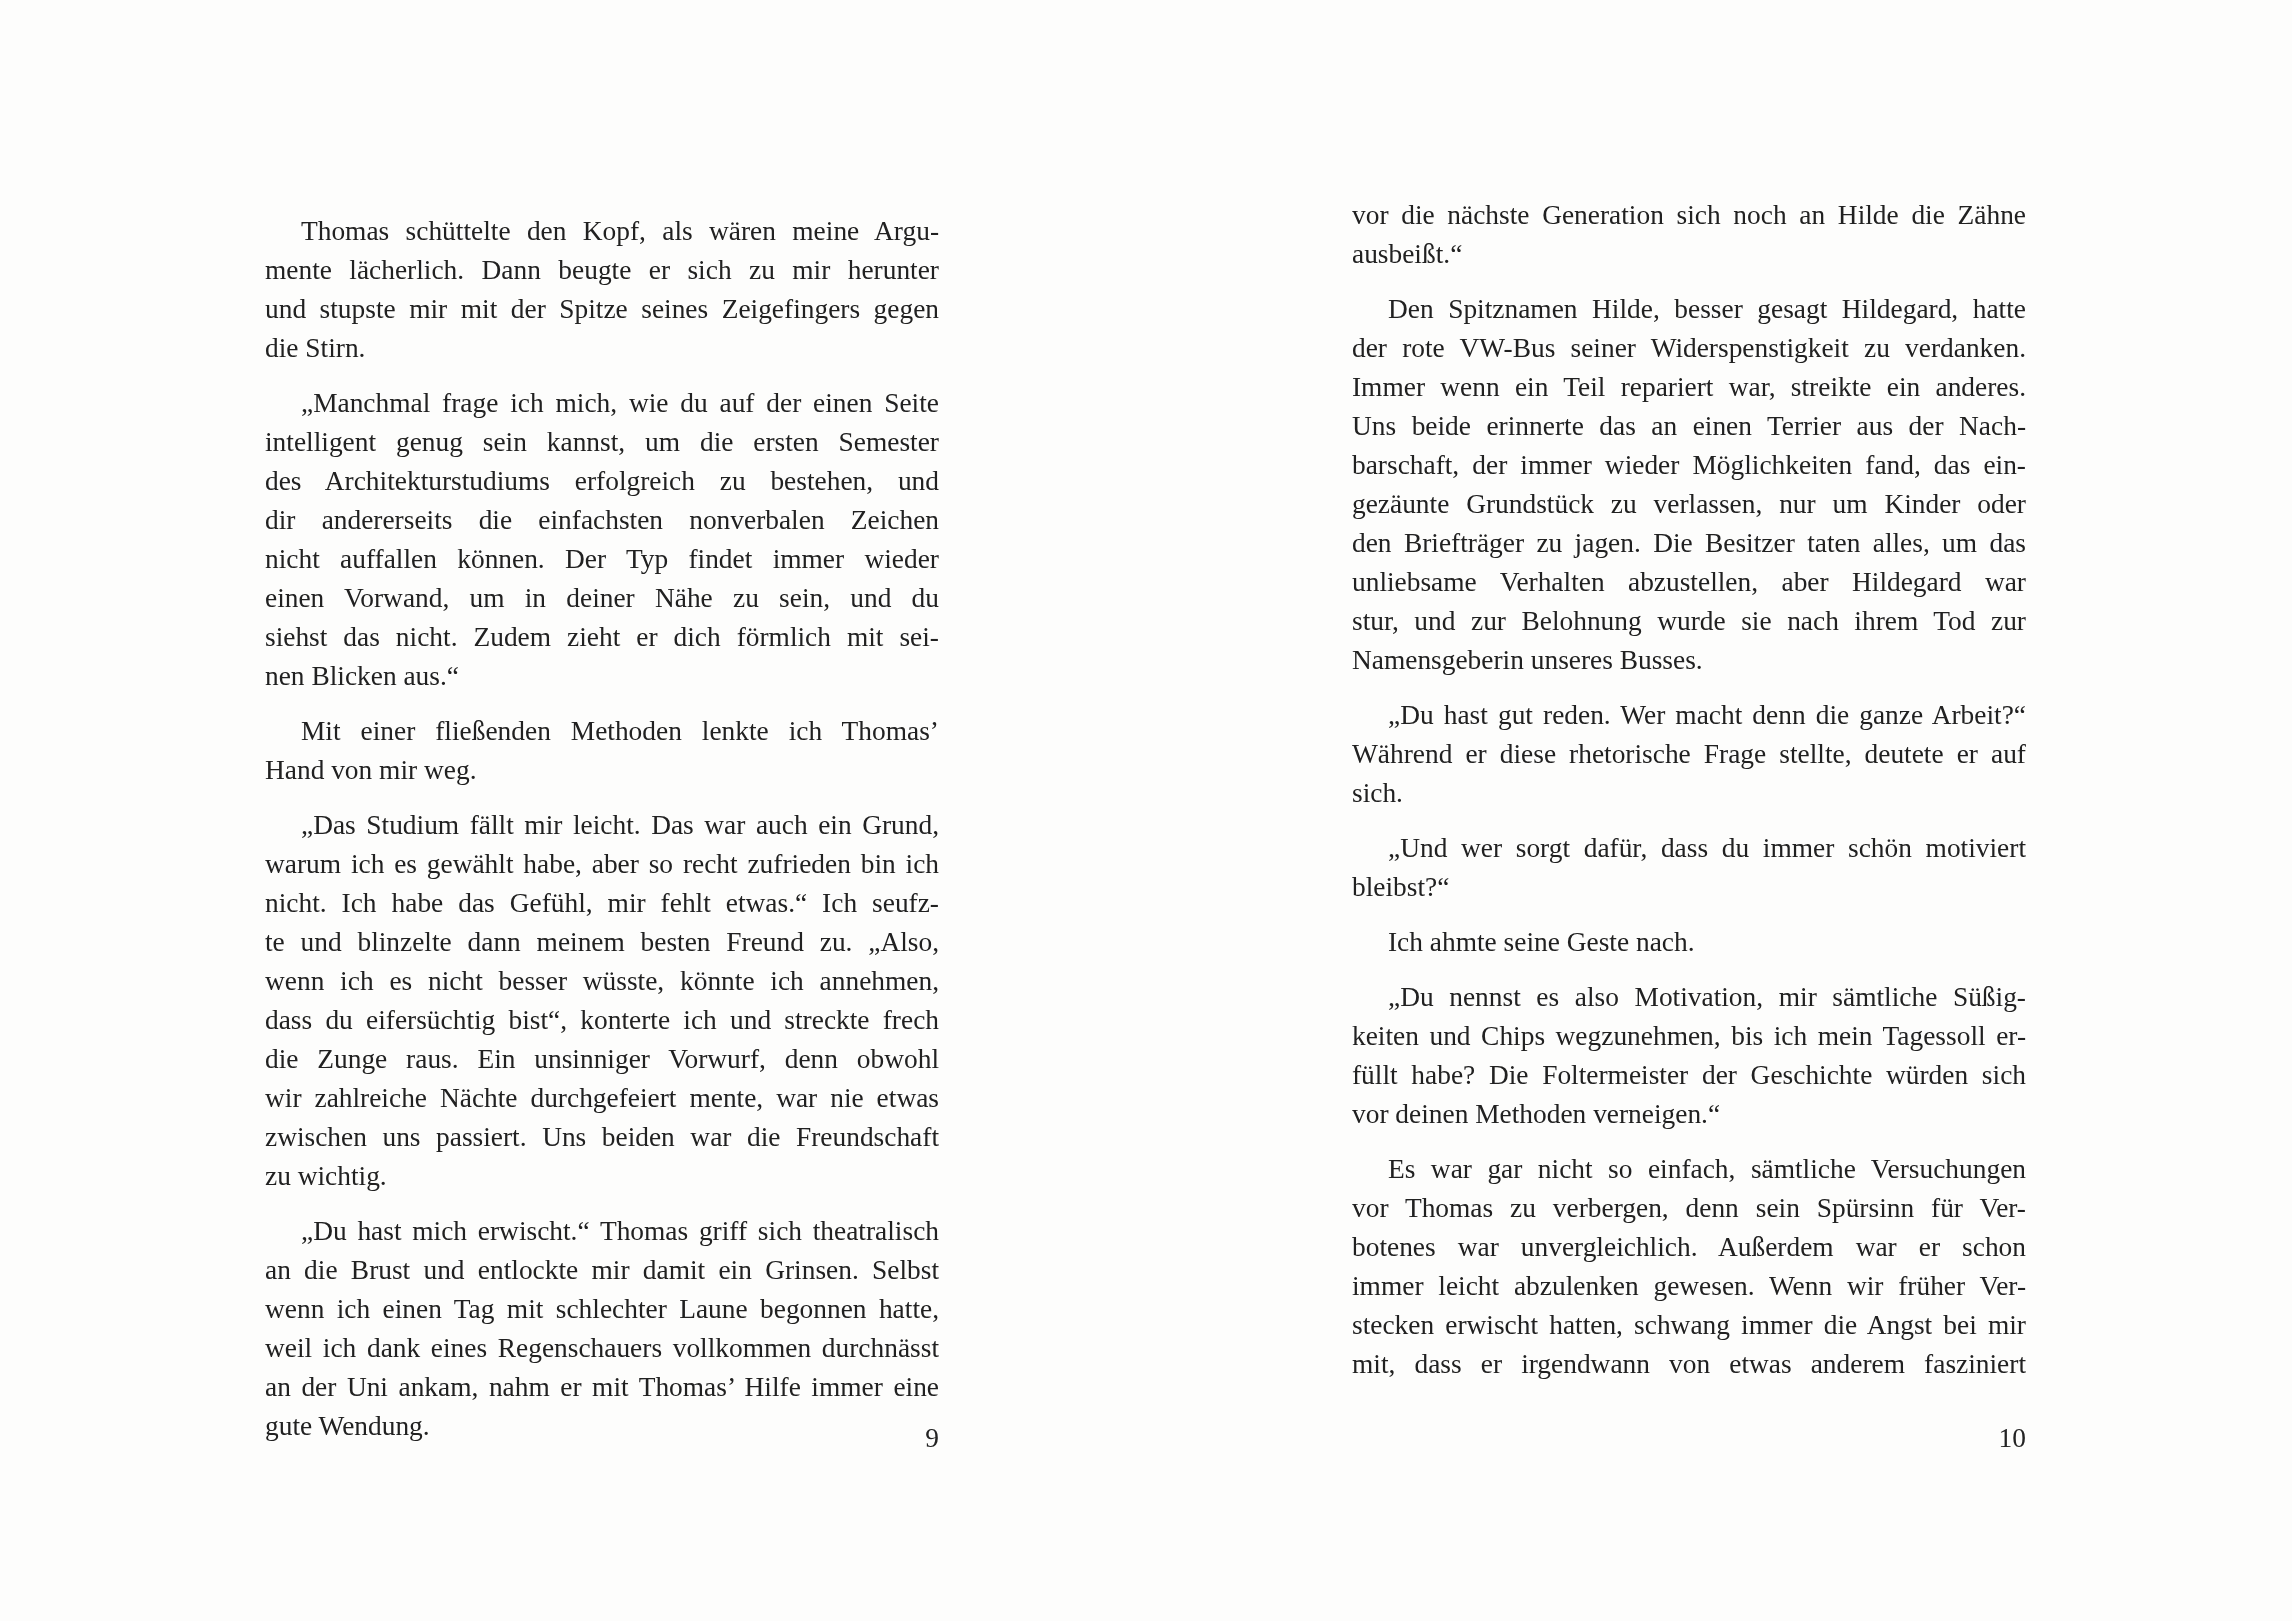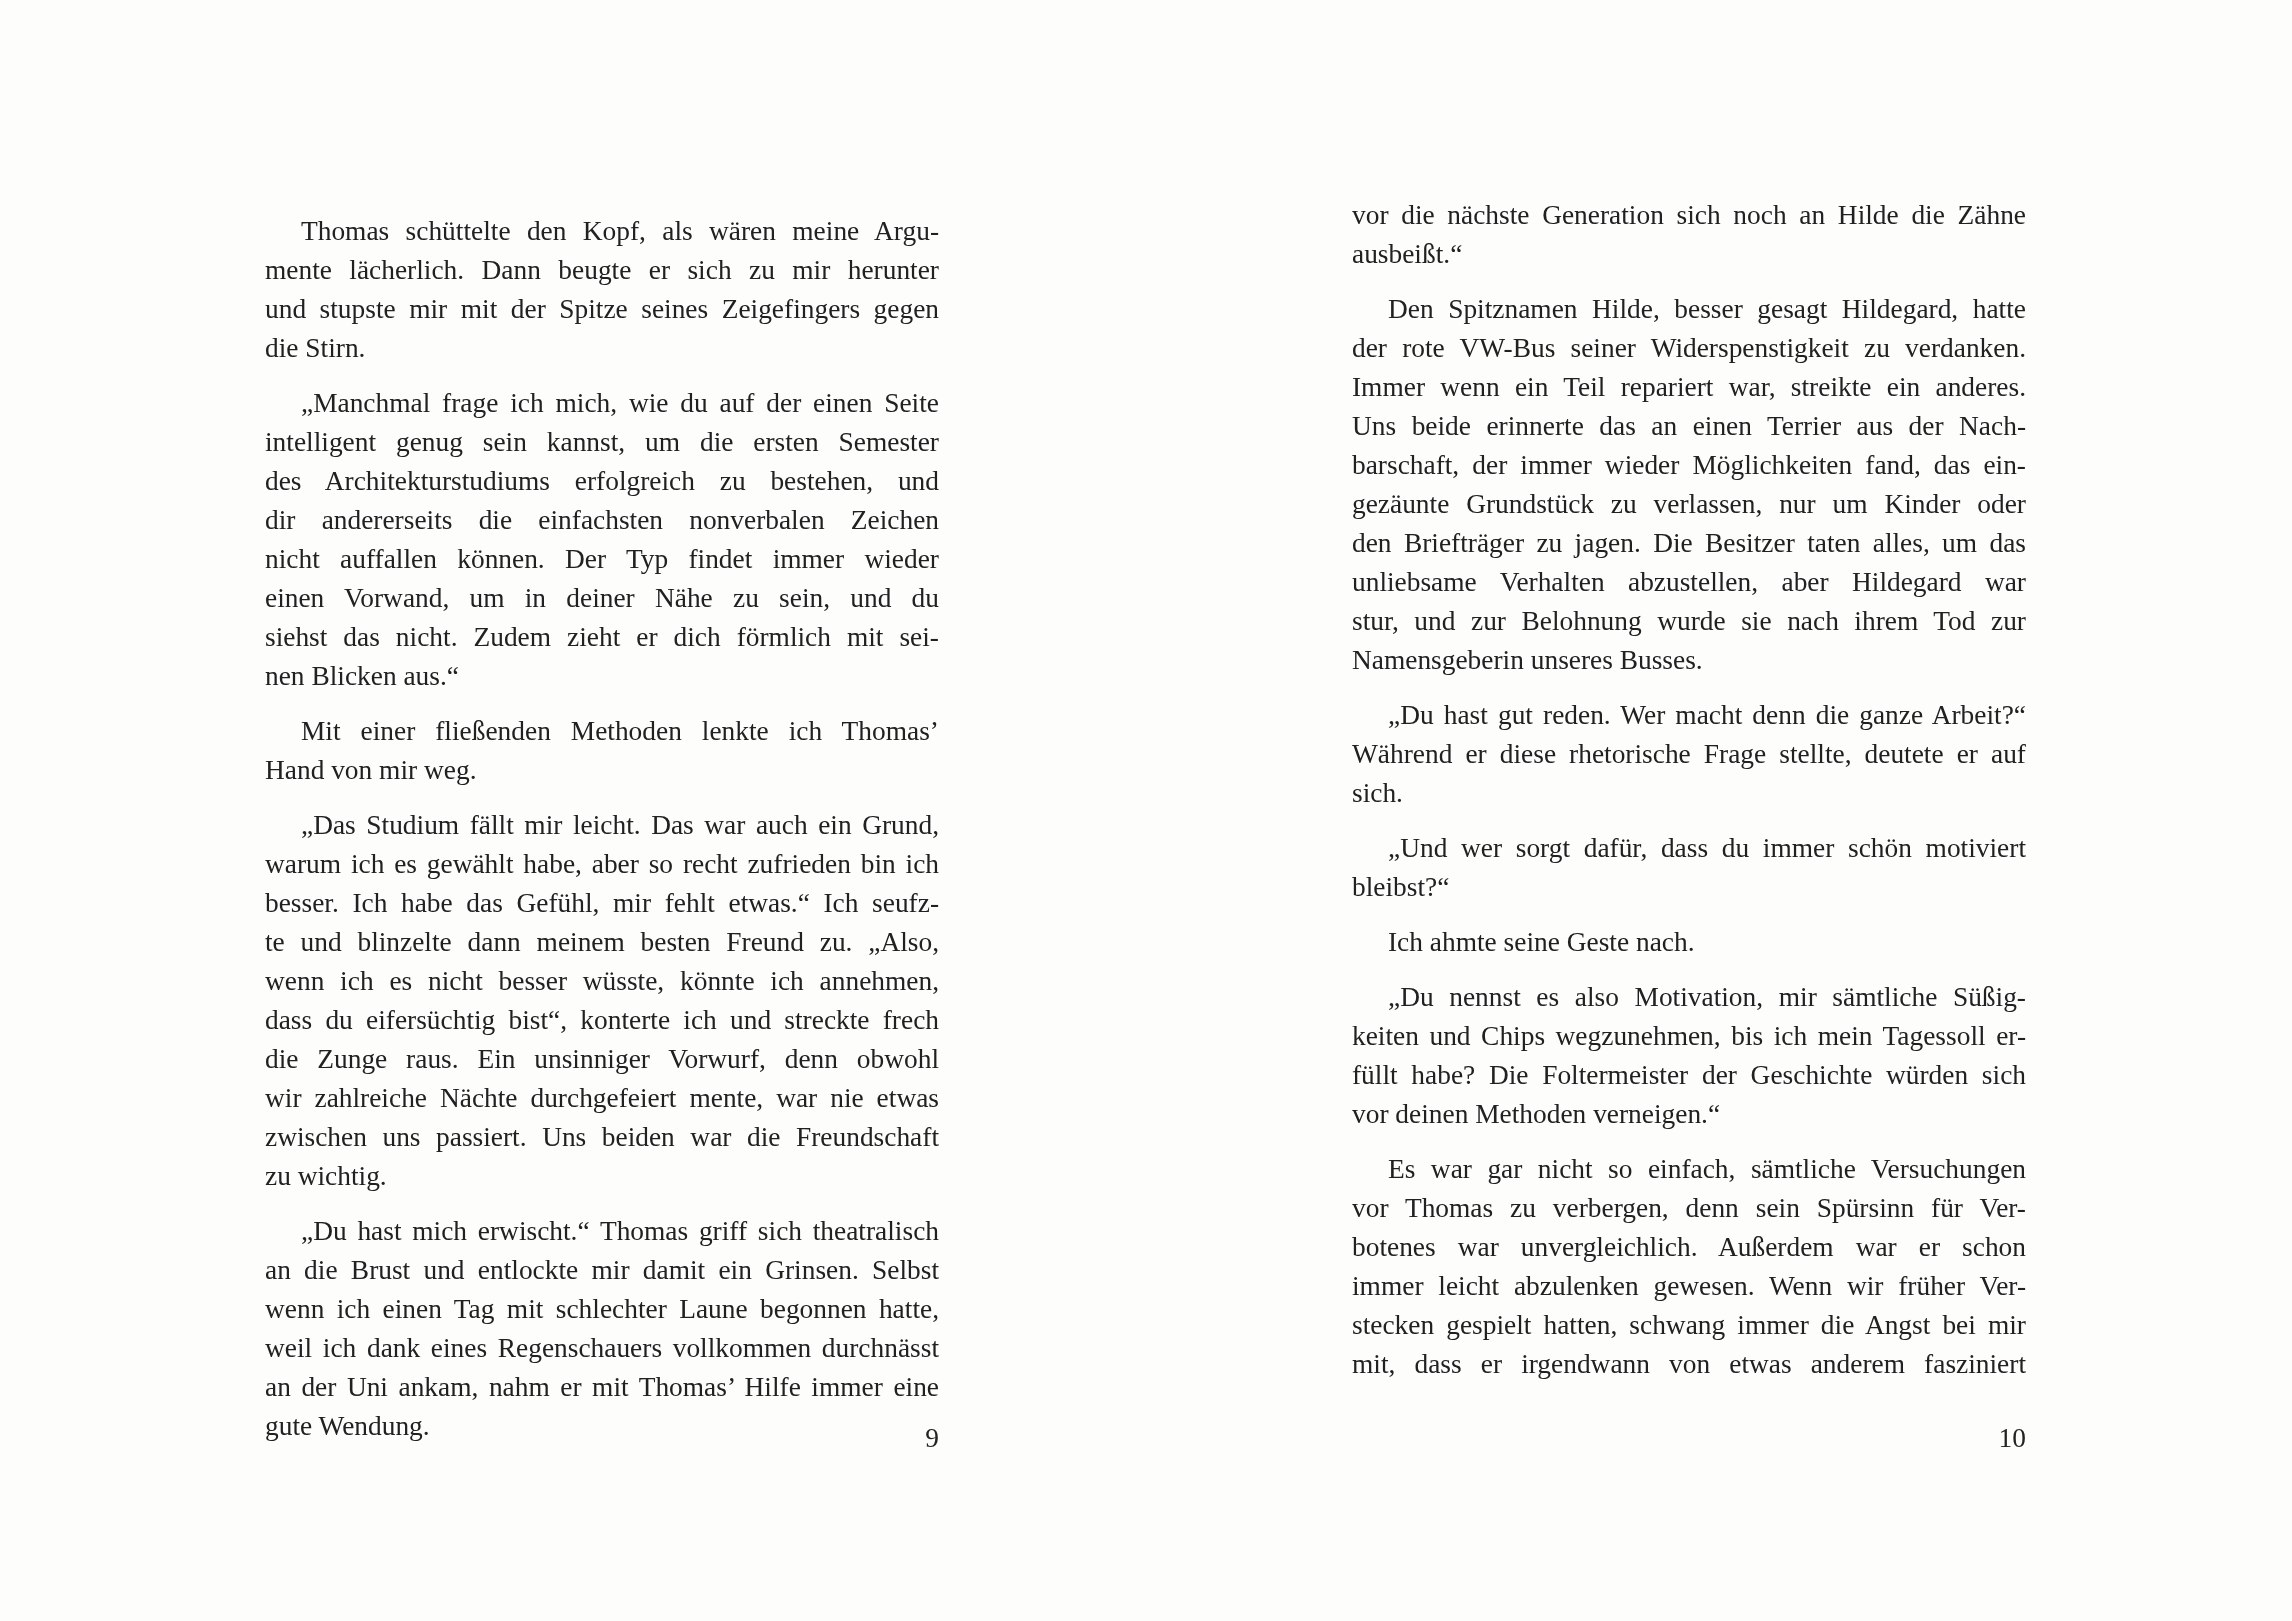--- a/index.html
+++ b/index.html
@@ -63,21 +63,21 @@
       <div class="line">des Architekturstudiums erfolgreich zu bestehen, und</div>
       <div class="line">dir andererseits die einfachsten nonverbalen Zeichen</div>
       <div class="line">nicht auffallen können. Der Typ findet immer wieder</div>
       <div class="line">einen Vorwand, um in deiner Nähe zu sein, und du</div>
       <div class="line">siehst das nicht. Zudem zieht er dich förmlich mit sei-</div>
       <div class="line end">nen Blicken aus.“</div>
       <div class="line indent">Mit einer fließenden Methoden lenkte ich Thomas’</div>
       <div class="line end">Hand von mir weg.</div>
       <div class="line indent">„Das Studium fällt mir leicht. Das war auch ein Grund,</div>
       <div class="line">warum ich es gewählt habe, aber so recht zufrieden bin ich</div>
-      <div class="line">besser. Ich habe das Gefühl, mir fehlt etwas.“ Ich seufz-</div>
+      <div class="line">nicht. Ich habe das Gefühl, mir fehlt etwas.“ Ich seufz-</div>
       <div class="line">te und blinzelte dann meinem besten Freund zu. „Also,</div>
       <div class="line">wenn ich es nicht besser wüsste, könnte ich annehmen,</div>
       <div class="line">dass du eifersüchtig bist“, konterte ich und streckte frech</div>
       <div class="line">die Zunge raus. Ein unsinniger Vorwurf, denn obwohl</div>
       <div class="line">wir zahlreiche Nächte durchgefeiert mente, war nie etwas</div>
       <div class="line">zwischen uns passiert. Uns beiden war die Freundschaft</div>
       <div class="line end">zu wichtig.</div>
       <div class="line indent">„Du hast mich erwischt.“ Thomas griff sich theatralisch</div>
       <div class="line">an die Brust und entlockte mir damit ein Grinsen. Selbst</div>
       <div class="line">wenn ich einen Tag mit schlechter Laune begonnen hatte,</div>
@@ -106,21 +106,21 @@
       <div class="line end">bleibst?“</div>
       <div class="line indent end">Ich ahmte seine Geste nach.</div>
       <div class="line indent">„Du nennst es also Motivation, mir sämtliche Süßig-</div>
       <div class="line">keiten und Chips wegzunehmen, bis ich mein Tagessoll er-</div>
       <div class="line">füllt habe? Die Foltermeister der Geschichte würden sich</div>
       <div class="line end">vor deinen Methoden verneigen.“</div>
       <div class="line indent">Es war gar nicht so einfach, sämtliche Versuchungen</div>
       <div class="line">vor Thomas zu verbergen, denn sein Spürsinn für Ver-</div>
       <div class="line">botenes war unvergleichlich. Außerdem war er schon</div>
       <div class="line">immer leicht abzulenken gewesen. Wenn wir früher Ver-</div>
-      <div class="line">stecken gespielt hatten, schwang immer die Angst bei mir</div>
+      <div class="line">stecken erwischt hatten, schwang immer die Angst bei mir</div>
       <div class="line">mit, dass er irgendwann von etwas anderem fasziniert</div>
     </div>
 
   <div id="folio-left" class="folio">9</div>
 
   <div id="folio-right" class="folio">10</div>
 
 </div>
 
 

